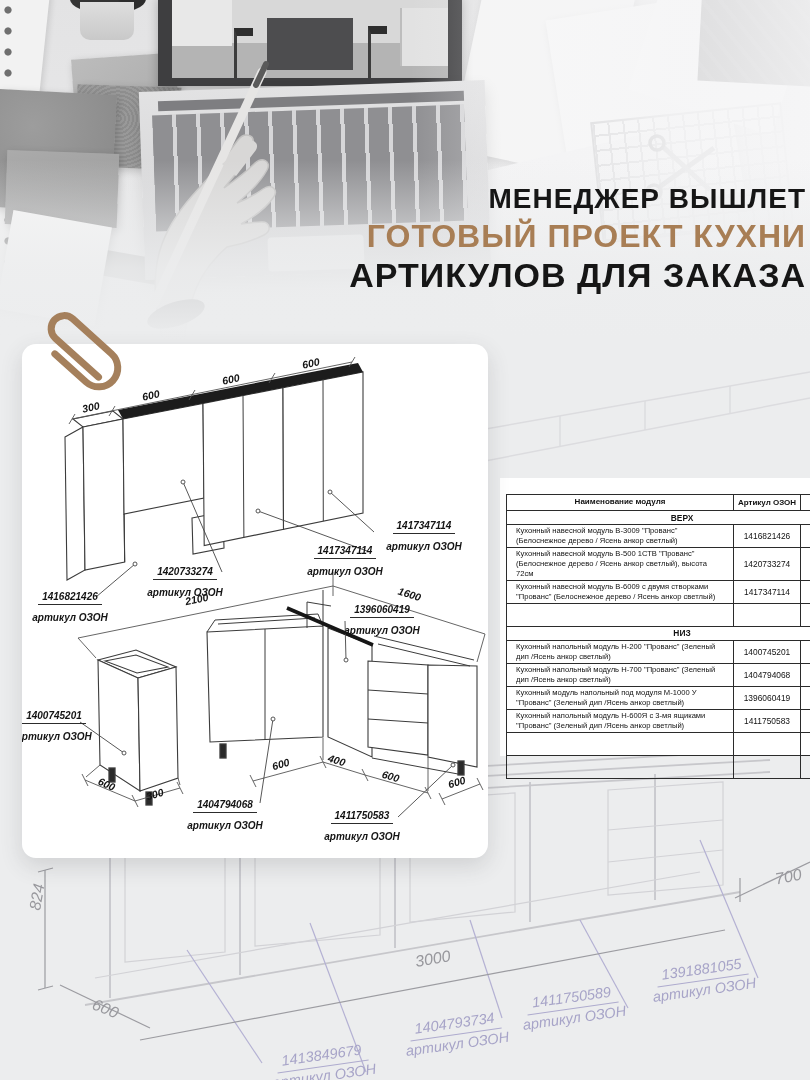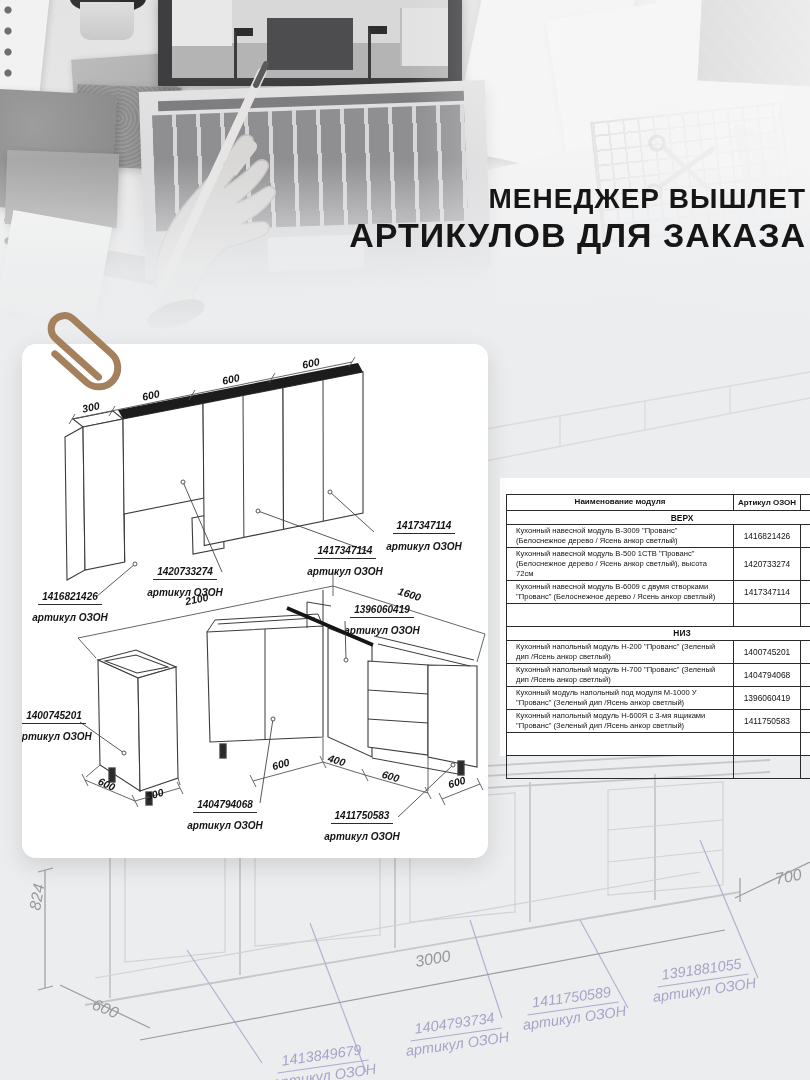--- a/index.html
+++ b/index.html
@@ -138,20 +138,21 @@
       <line x1="160" y1="33" x2="170" y2="12" stroke="#5a5a5a" stroke-width="6" stroke-linecap="round"></line>
       <path d="M126,112 L150,92 C156,86 164,90 160,98 L140,124 Z" fill="#d8d7d6"></path>
       <ellipse cx="80" cy="262" rx="30" ry="12" fill="#59595b" transform="rotate(-18 80 262)"></ellipse>
     </svg>
     <div class="hero-fade-r"></div>
     <div class="hero-fade-b"></div>
   </div>
 
   <div class="heading">
     <div class="l1">МЕНЕДЖЕР ВЫШЛЕТ</div>
+    <div class="l2" style="color:#a87e55;">ГОТОВЫЙ ПРОЕКТ КУХНИ</div>
     <div class="l4">АРТИКУЛОВ ДЛЯ ЗАКАЗА</div>
   </div>
 
   <svg class="bgplan-svg" width="810" height="1080" viewBox="0 0 810 1080">
     <g stroke="#dcdcdf" stroke-width="1.4" fill="none">
       <path d="M480,462 L810,398"></path>
         <path d="M480,430 L810,372"></path>
       <path d="M560,416 L560,447"></path>
         <path d="M645,401 L645,430"></path>
         <path d="M730,386 L730,414"></path>

